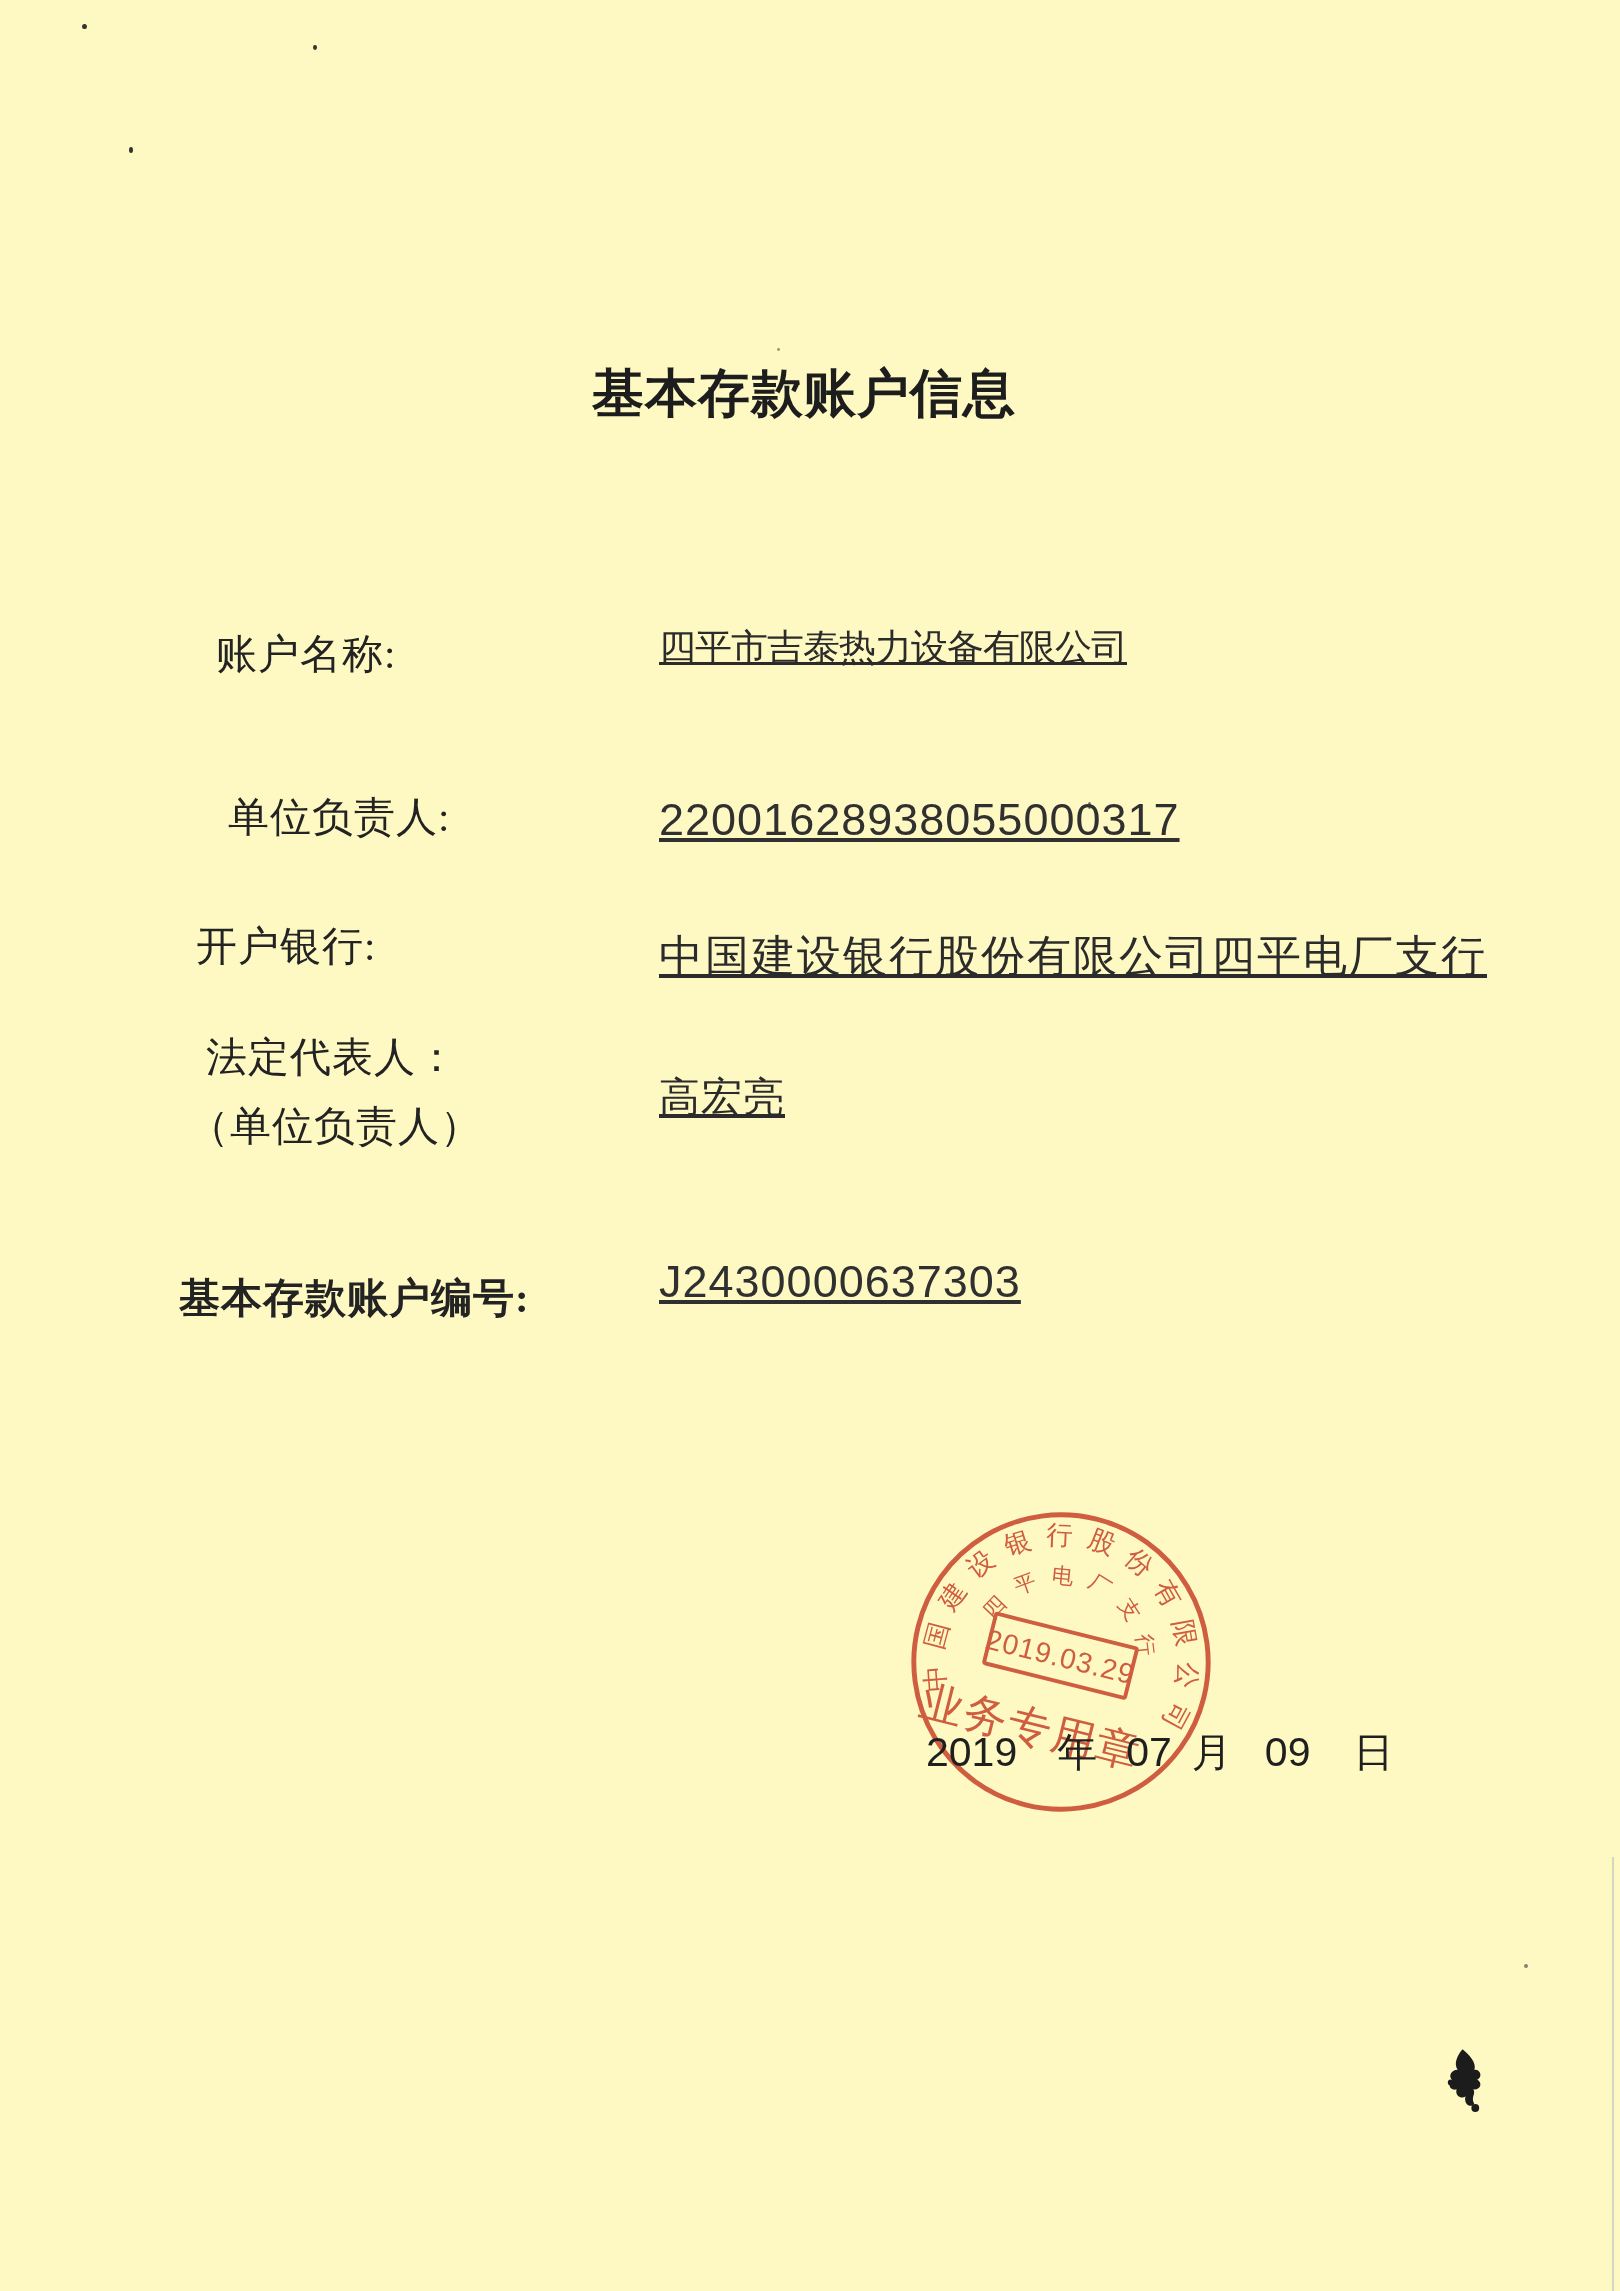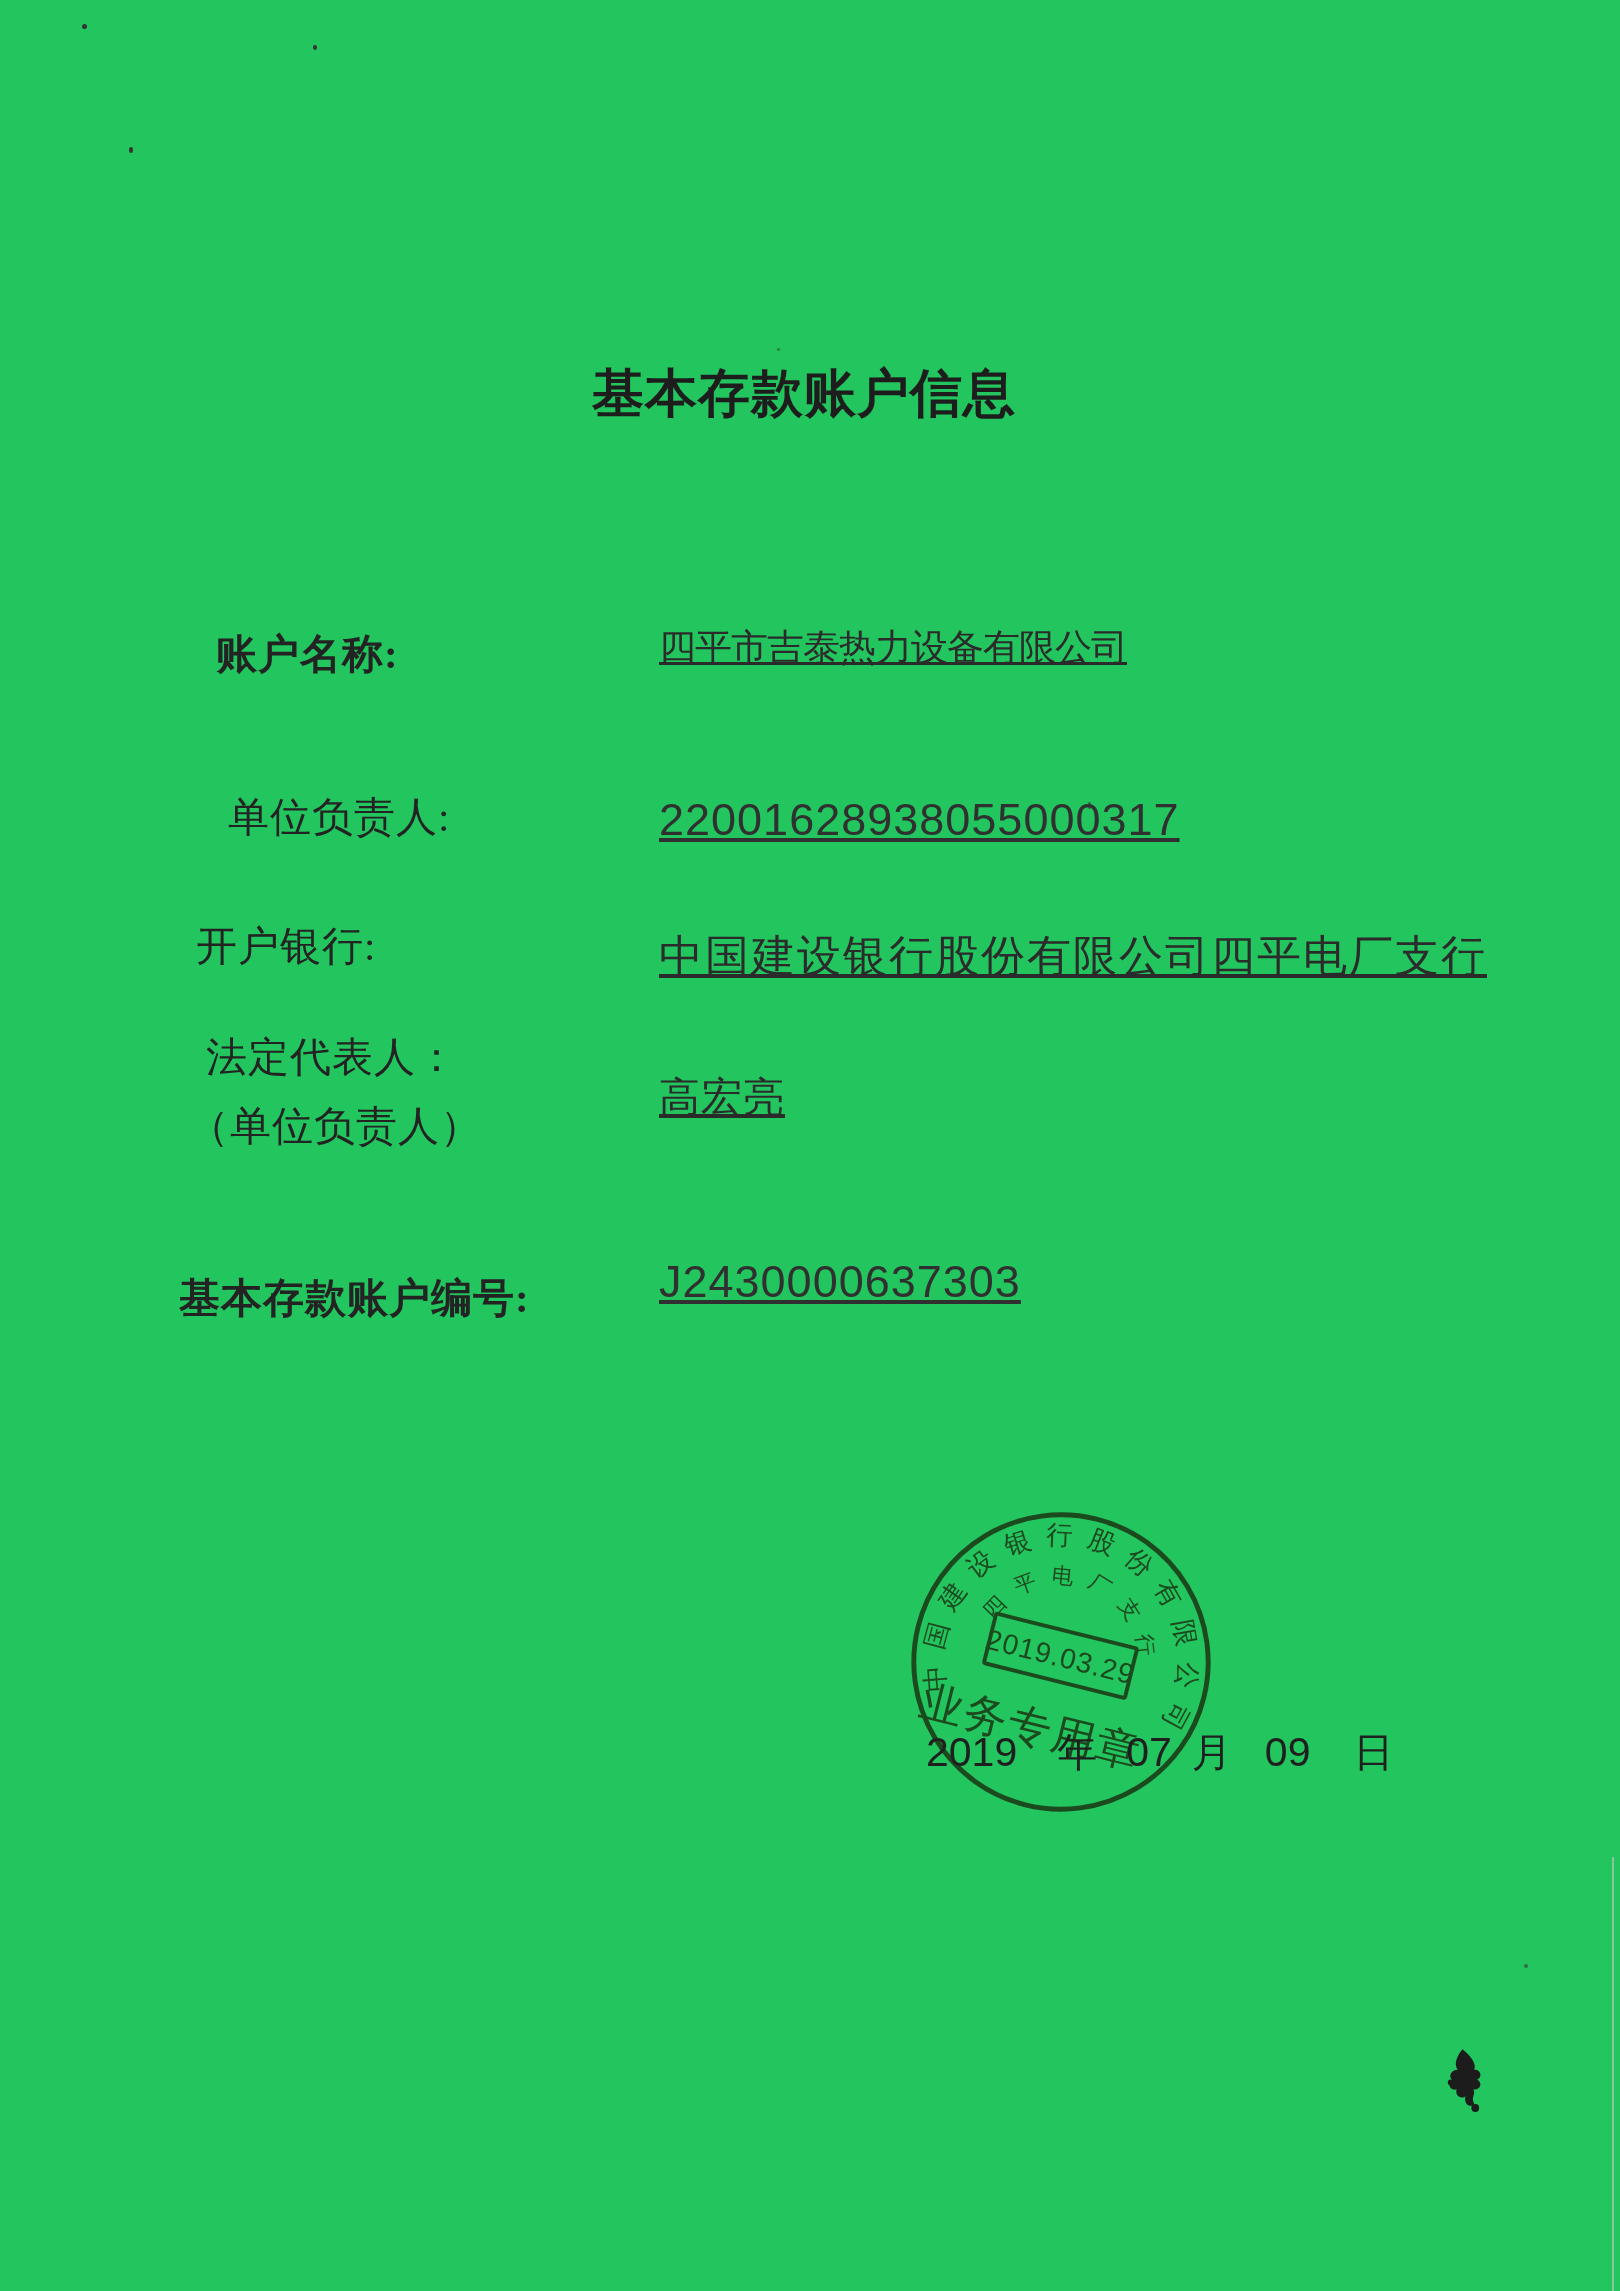--- a/index.html
+++ b/index.html
@@ -1,19 +1,19 @@
 <!DOCTYPE html>
 <html><head>
 <meta charset="utf-8">
 <style>
   html,body{margin:0;padding:0;background:#e8e8e8;}
   .page{
     position:relative;
     width:1620px;height:2292px;
-    background:#22c55e;
+    background:#fef9c3;
     overflow:hidden;
     font-family:"Liberation Serif","DejaVu Serif",serif;
     color:#262626;
     text-align:center;
   }
   .title{
     position:absolute;left:592px;top:359px;
     font-size:52px;font-weight:bold;letter-spacing:1px;
     color:#1d1d1d;
   }
@@ -22,21 +22,21 @@
     font-size:41px;color:#232323;letter-spacing:1px;white-space:nowrap;
   }
   .value{
     position:absolute;left:659px;
     font-size:39px;color:#2b2b2b;white-space:nowrap;text-decoration:underline;
   }
   .value.num{
     font-family:"Liberation Sans","DejaVu Sans",sans-serif;
     font-size:45px;letter-spacing:1px;color:#303030;
   }
-  .lbl-row1{left:216px;top:627px;font-weight:bold;}
+  .lbl-row1{left:216px;top:627px;}
   .val-row1{top:623px;font-size:37px;letter-spacing:-1px;}
   .lbl-row2{left:228px;top:790px;}
   .val-row2{top:794px;}
   .lbl-row3{left:196px;top:919px;}
   .val-row3{top:927px;font-size:44px;letter-spacing:2px;}
   .lbl-row4a{left:206px;top:1030px;}
   .lbl-row4b{left:188px;top:1099px;}
   .val-row4{top:1070px;font-size:41px;letter-spacing:1px;}
   .lbl-row5{left:179px;top:1271px;font-weight:700;}
   .val-row5{top:1256px;}

